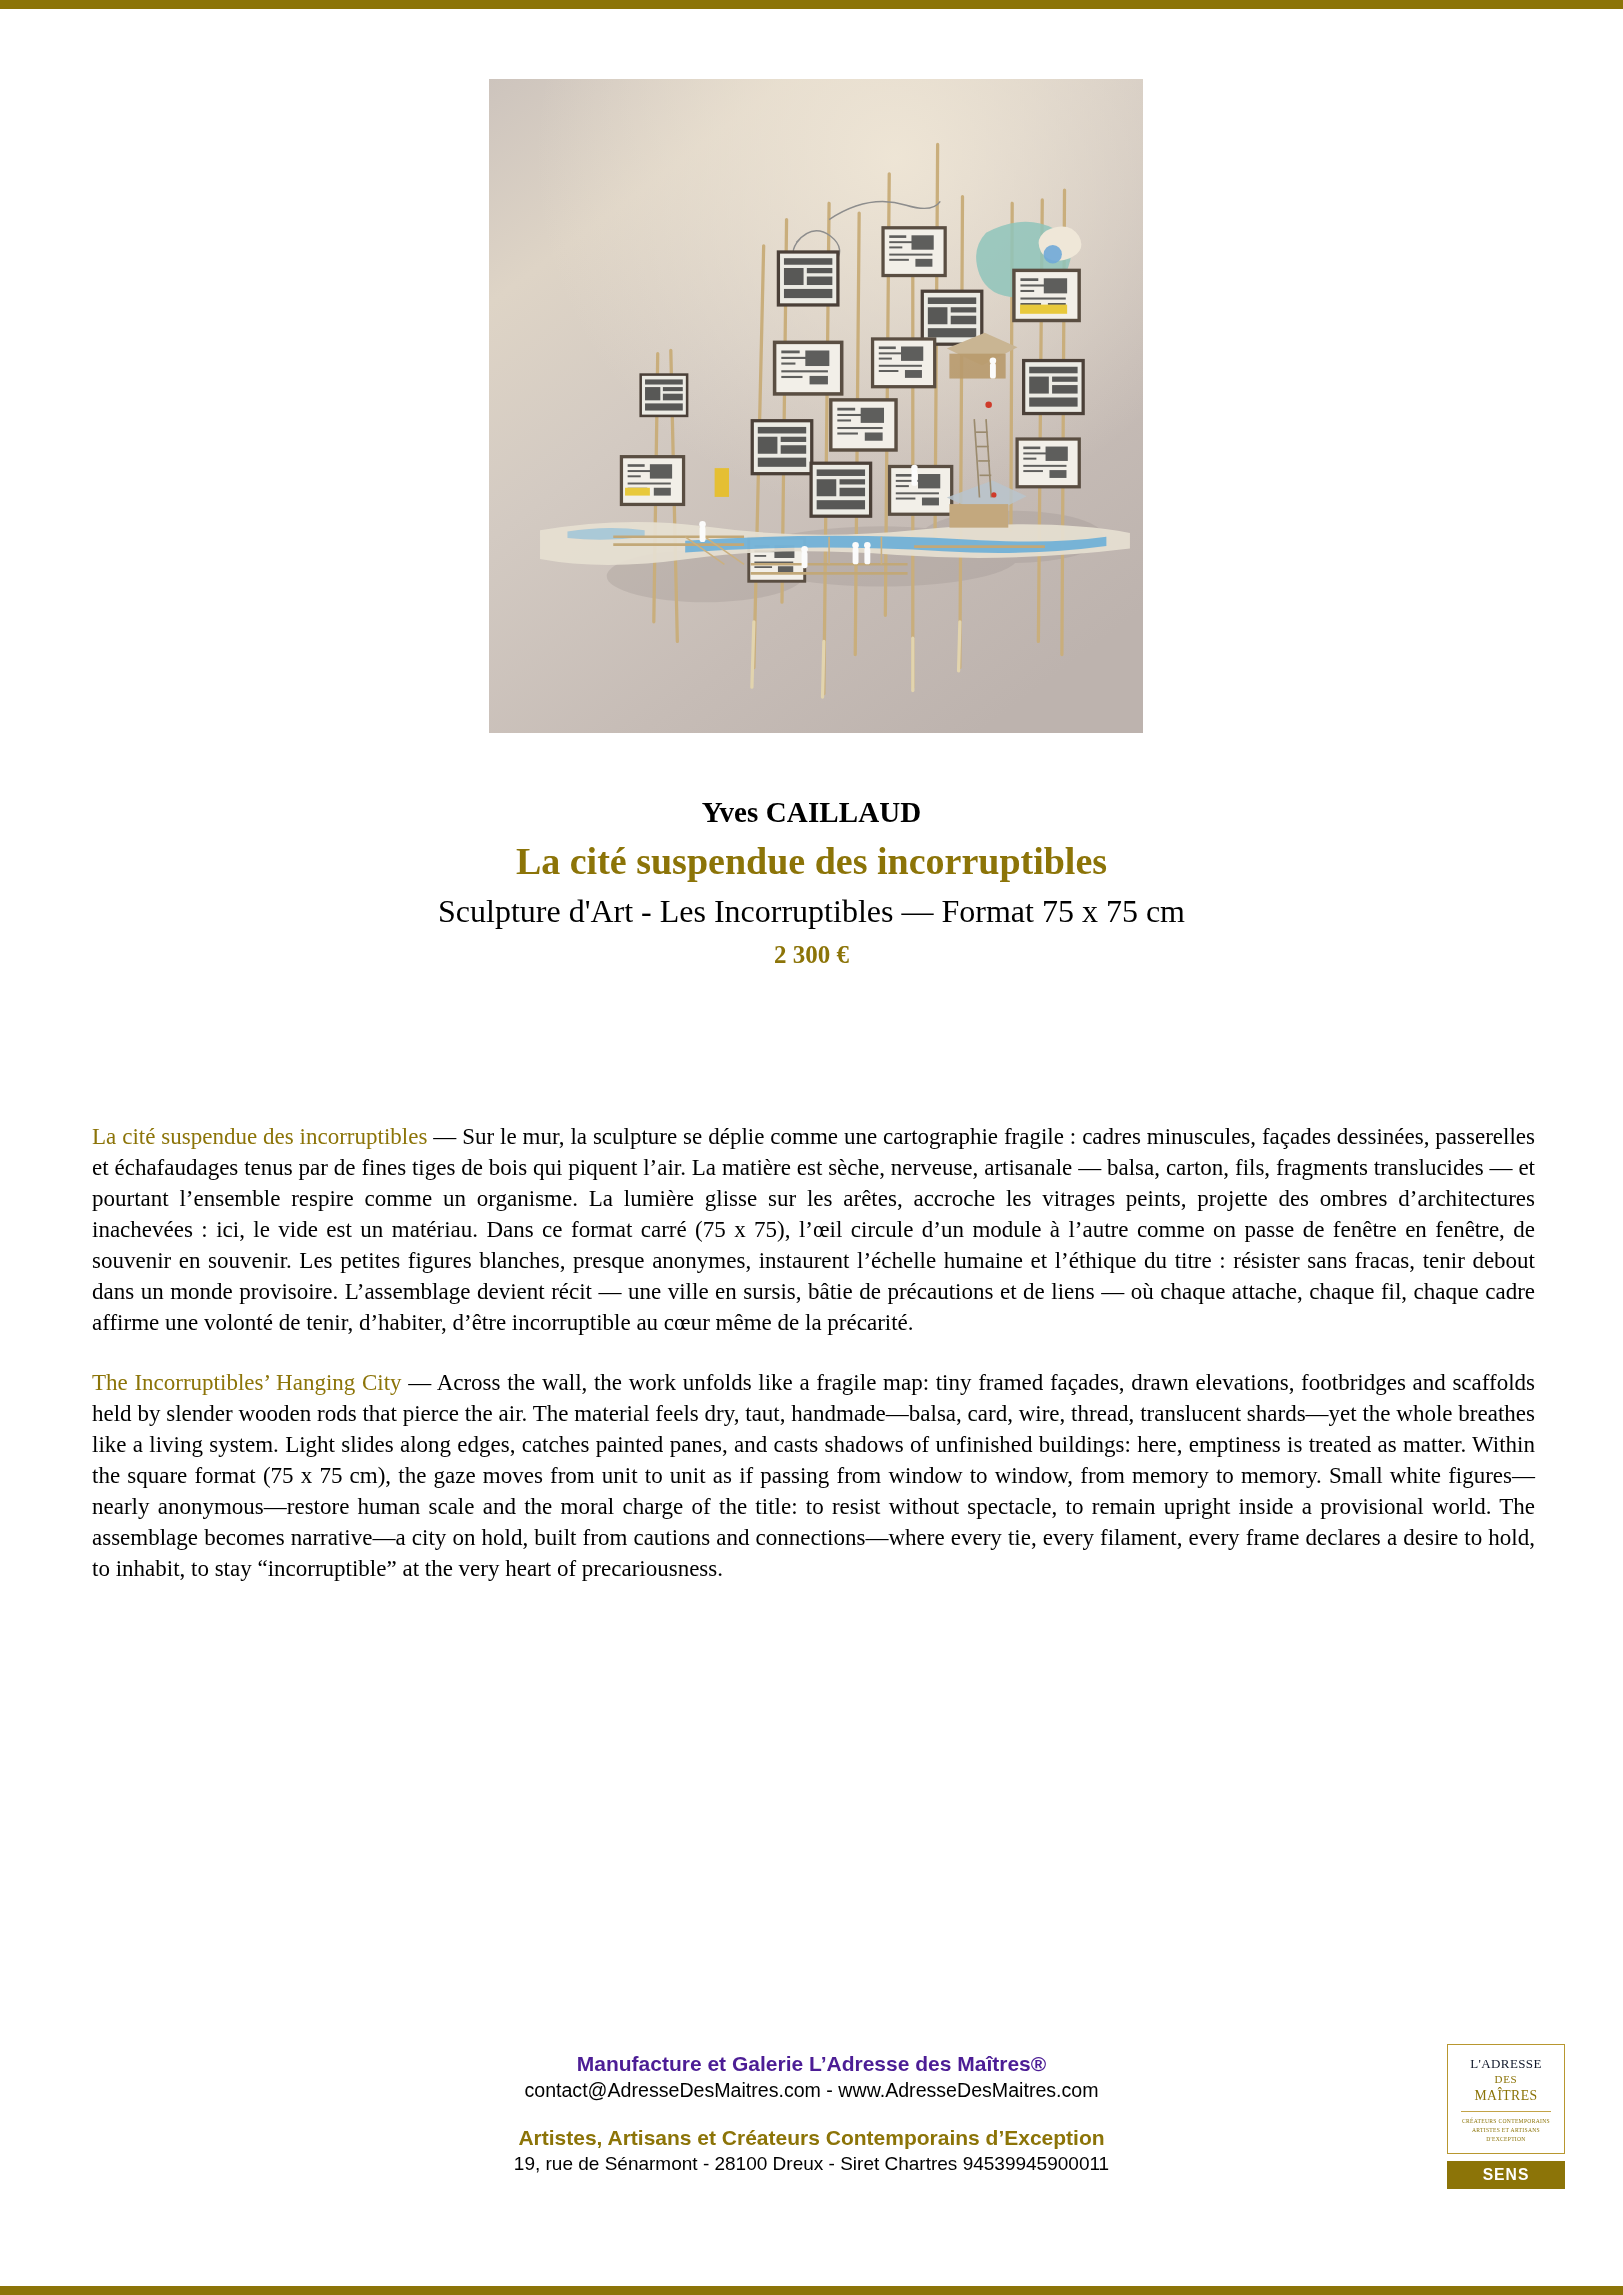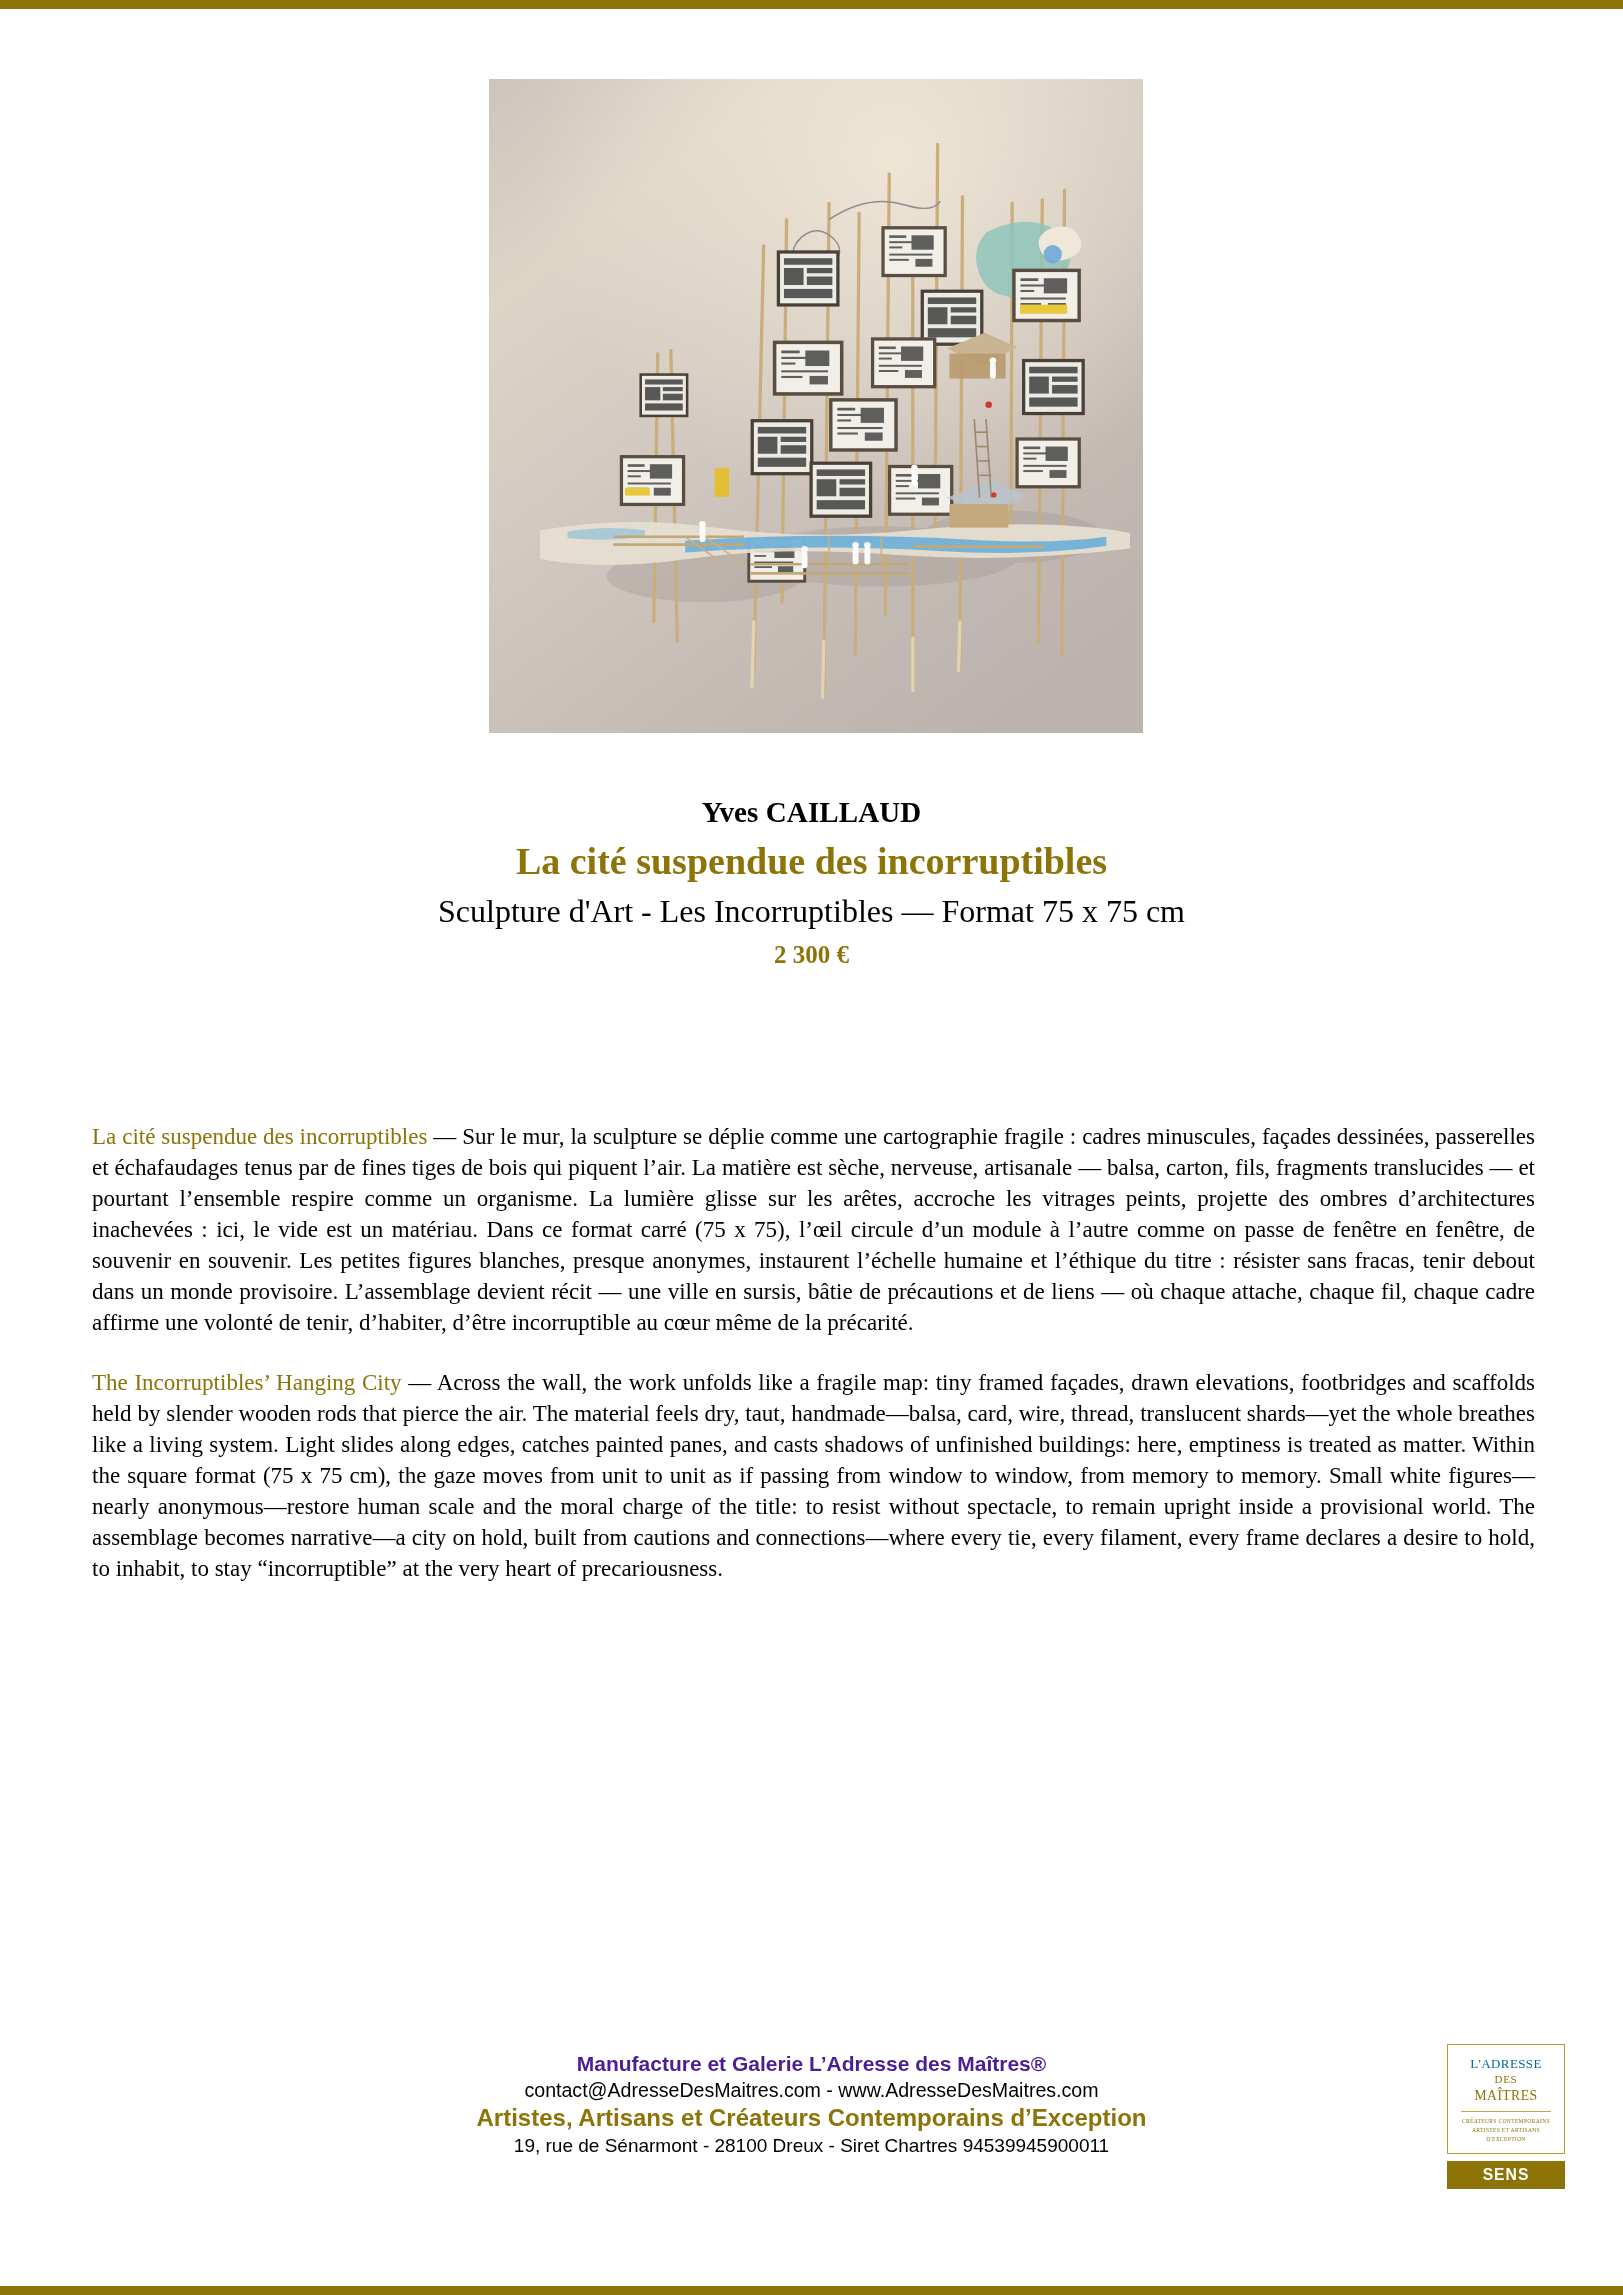--- a/index.html
+++ b/index.html
@@ -111,23 +111,24 @@
   .footer-l1 {
     font-size: 21px;
     font-weight: bold;
     color: #4c1d95;
   }
   .footer-l2 {
     font-size: 19.6px;
     color: #000000;
   }
   .footer-l3 {
-    font-size: 24px;
-    font-weight: bold;
-    color: #8c7408;
+    font-size: 21px;
+    font-weight: bold;
+    color: #8c7408;
+    margin-top: 22px;
   }
   .footer-l4 {
     font-size: 19px;
     color: #000000;
   }
 
   
   .logo-block {
     position: absolute;
     right: 58px;
@@ -137,21 +138,21 @@
     font-family: "Liberation Serif", serif;
   }
   .logo-card {
     border: 1.3px solid #b8972f;
     padding: 10.5px 3.9px 9.2px 3.9px;
     background: #ffffff;
   }
   .logo-main {
     font-size: 13px;
     letter-spacing: 0.4px;
-    color: #0369a1;
+    color: #0f172a;
     line-height: 1.25;
   }
   .logo-des {
     font-size: 11px;
     letter-spacing: 0.7px;
     color: #8c7408;
     line-height: 1.4;
   }
   .logo-maitres {
     font-size: 13.7px;

